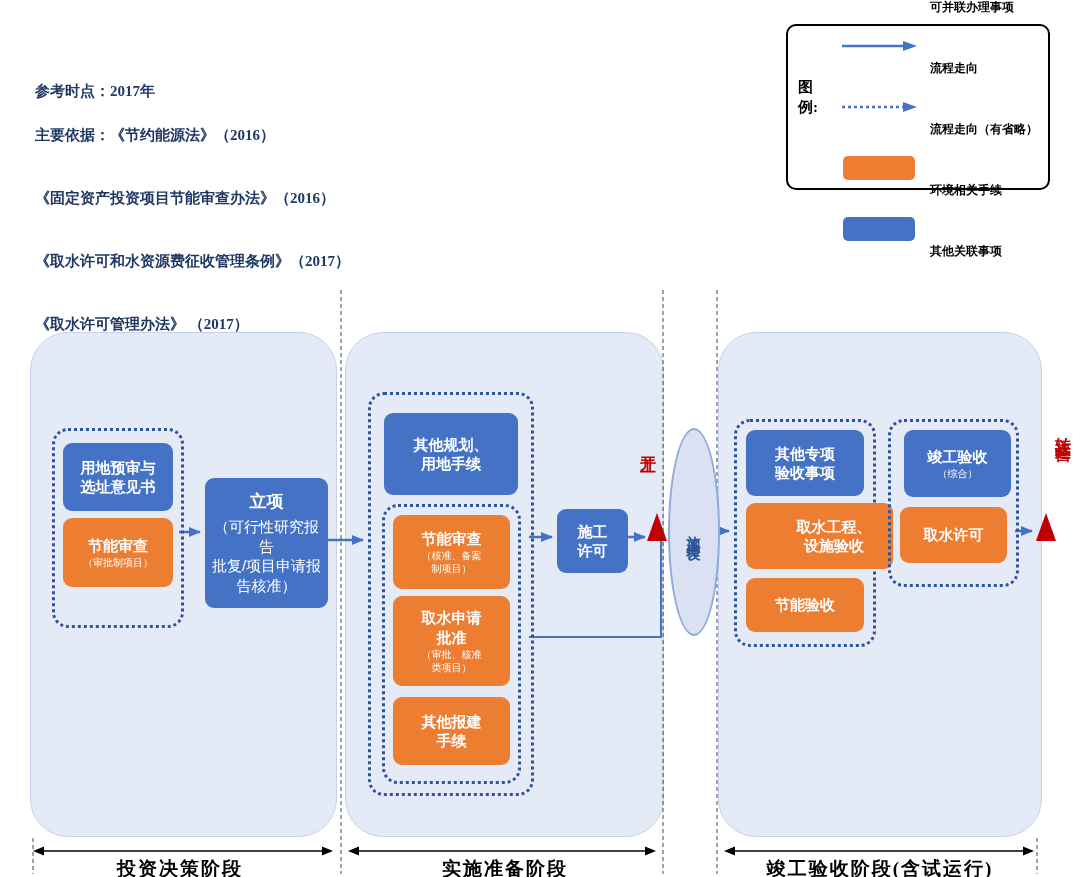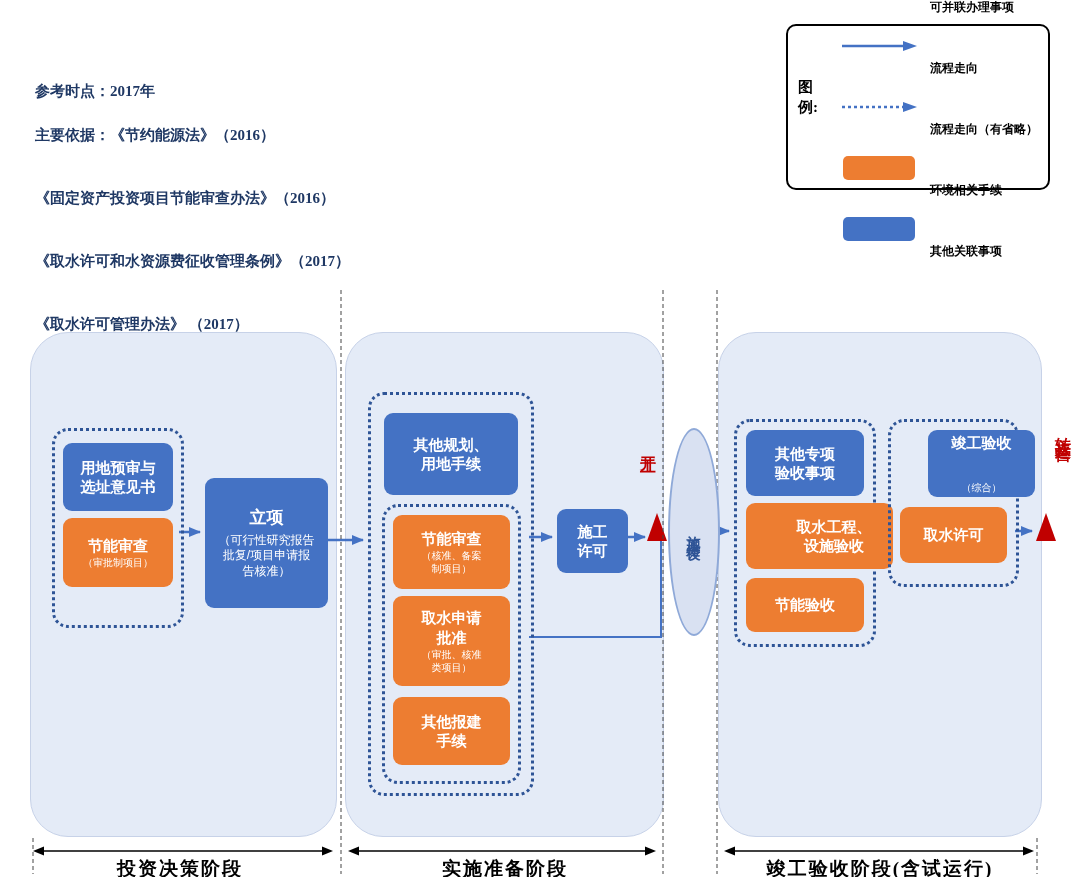--- a/index.html
+++ b/index.html
@@ -131,21 +131,21 @@
   <div class="node node-blue" style="left:63px;top:443px;width:104px;height:62px;align-items:center;">
     <div class="node-title">用地预审与
 选址意见书</div>
   </div>
   <div class="node node-orange" style="left:63px;top:518px;width:104px;height:63px;">
     <div class="node-title">节能审查</div>
     <div class="node-sub">（审批制项目）</div>
   </div>
   <div class="node node-blue" style="left:205px;top:478px;width:117px;height:124px;">
     <div class="node-title" style="font-size:17px;">立项</div>
-    <div class="node-sub" style="font-size:12px;margin-top:4px;">（可行性研究报告
+    <div class="node-sub" style="font-size:15px;margin-top:4px;">（可行性研究报告
 批复/项目申请报
 告核准）</div>
   </div>
 
   <div class="dotted-group" style="left:368px;top:392px;width:160px;height:398px;"></div>
   <div class="node node-blue" style="left:384px;top:413px;width:128px;height:76px;">
     <div class="node-title">其他规划、
 用地手续</div>
   </div>
   <div class="dotted-group" style="left:382px;top:504px;width:133px;height:274px;"></div>
@@ -181,21 +181,21 @@
 验收事项</div>
   </div>
   <div class="node node-orange" style="left:746px;top:503px;width:112px;height:60px;padding-left:32px;">
     <div class="node-title">取水工程、
 设施验收</div>
   </div>
   <div class="node node-orange" style="left:746px;top:578px;width:112px;height:48px;">
     <div class="node-title">节能验收</div>
   </div>
   <div class="dotted-group" style="left:888px;top:419px;width:125px;height:162px;"></div>
-  <div class="node node-blue" style="left:928px;top:430px;width:101px;height:61px;justify-content:space-between;">
+  <div class="node node-blue" style="left:904px;top:430px;width:101px;height:61px;">
     <div class="node-title">竣工验收</div>
     <div class="node-sub">（综合）</div>
   </div>
   <div class="node node-orange" style="left:900px;top:507px;width:101px;height:50px;">
     <div class="node-title">取水许可</div>
   </div>
 
   <div class="phase-label serif" style="left:60px;top:812px;width:240px;">投资决策阶段</div>
   <div class="phase-label serif" style="left:390px;top:812px;width:230px;">实施准备阶段</div>
   <div class="phase-label serif" style="left:750px;top:812px;width:260px;">竣工验收阶段(含试运行)</div>

